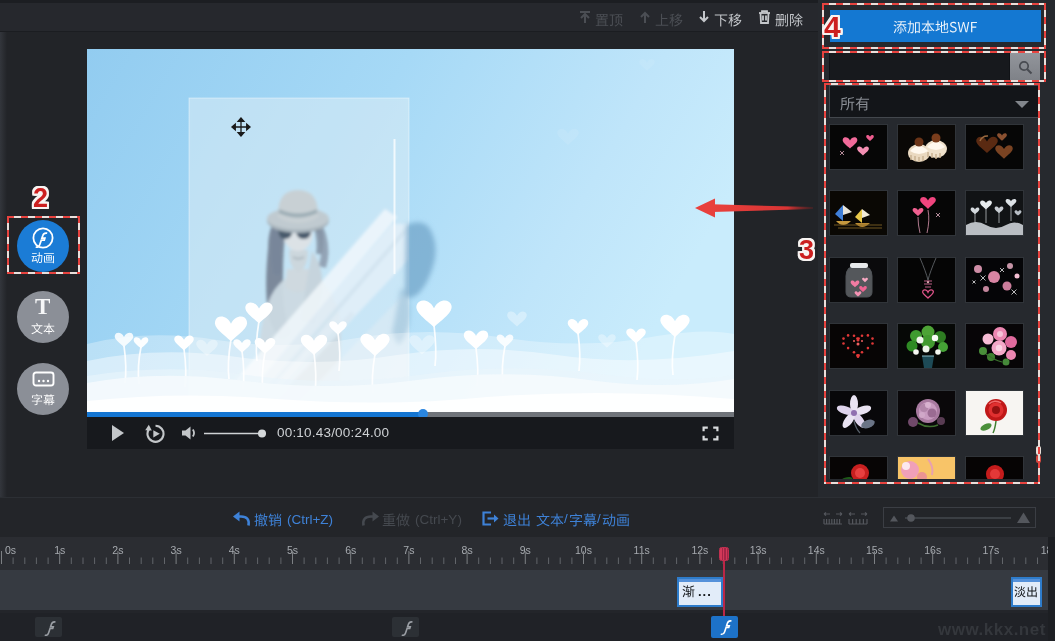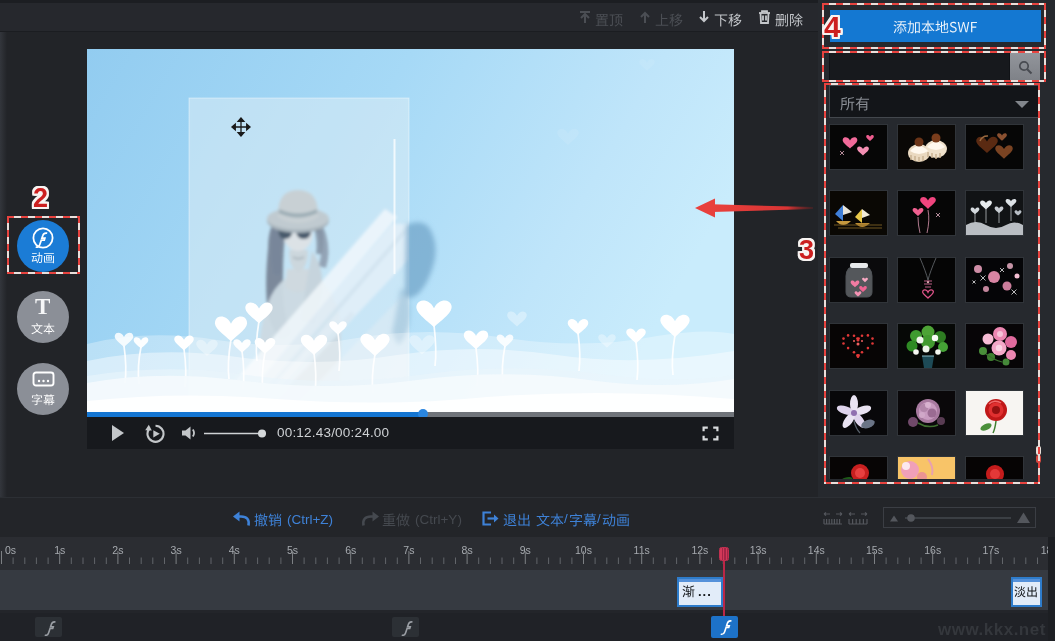--- a/index.html
+++ b/index.html
@@ -443,21 +443,21 @@
         <polygon points="9.3,7.2 15.8,10.8 9.3,14.4" fill="#c3c6c9"></polygon>
       </svg>
 <svg class="abs" style="left:95px;top:377px" width="16" height="14">
         <polygon points="0,4.5 3.5,4.5 8.5,0.5 8.5,13.5 3.5,9.5 0,9.5" fill="#c3c6c9"></polygon>
         <path d="M10.8 3.5 a6 6 0 0 1 0 7" stroke="#c3c6c9" stroke-width="1.8" fill="none"></path>
       </svg>
 <svg class="abs" style="left:117px;top:380px" width="66" height="9">
         <line x1="0" y1="4.5" x2="62" y2="4.5" stroke="#cfd2d5" stroke-width="1.5"></line>
         <circle cx="58" cy="4.5" r="4" fill="#d5d8da"></circle>
       </svg>
-<div class="abs" style="left:190px;top:376px;font-size:13.5px;color:#ced1d4;letter-spacing:0.2px">00:12.43/00:24.00</div>
+<div class="abs" style="left:190px;top:376px;font-size:13.5px;color:#ced1d4;letter-spacing:0.2px">00:10.43/00:24.00</div>
 <svg class="abs" style="left:615px;top:377px" width="17" height="15">
         <g fill="#d8dadc">
           <path d="M0.5 5.2 V0.5 H5.8 V2.7 H2.7 V5.2 Z"></path>
           <path d="M11.2 0.5 H16.5 V5.2 H14.3 V2.7 H11.2 Z"></path>
           <path d="M16.5 9.8 V14.5 H11.2 V12.3 H14.3 V9.8 Z"></path>
           <path d="M5.8 14.5 H0.5 V9.8 H2.7 V12.3 H5.8 Z"></path>
         </g>
       </svg>
 </div>
 <div style="position:absolute;left:7px;top:216px;width:73px;height:2px;background:repeating-linear-gradient(90deg,#e8433f 0,#e8433f 7px,#eadfdb 7px,#eadfdb 14px)"></div>

